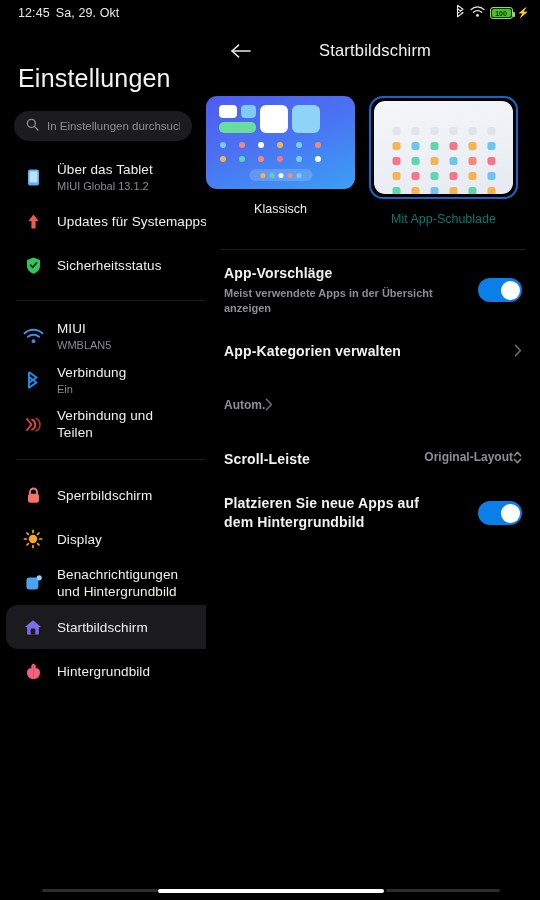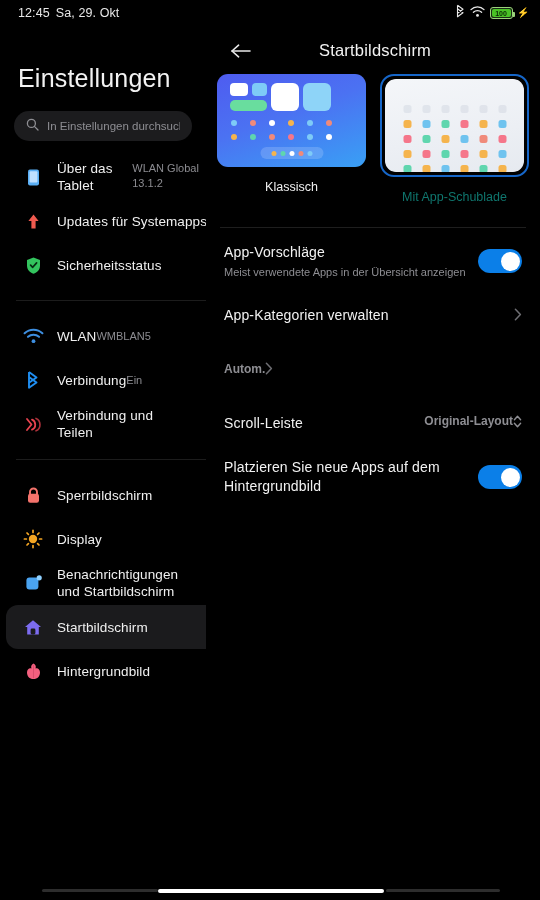--- a/index.html
+++ b/index.html
@@ -25,31 +25,31 @@
   .side-title { margin:38px 0 0 18px; font-size:25px; color:#f2f2f2; font-weight:400; letter-spacing:.2px; }
   .search { margin:18px 0 0 14px; width:178px; height:30px; background:#1c1c1e; border-radius:16px; display:flex; align-items:center; padding:0 12px; }
   .search .lbl { font-size:11.5px; color:#8e8e93; margin-left:8px; white-space:nowrap; overflow:hidden; }
 
   .group { margin-top:14px; }
   .divider { height:1px; background:#1c1c1c; margin:13px 16px 13px 16px; }
 
   .row { position:relative; display:flex; align-items:center; min-height:44px; padding:5px 10px 5px 14px; margin:0 6px; border-radius:12px; }
   .row.sel { background:#1b1b1d; }
   .row .icon { width:26px; min-width:26px; height:26px; display:flex; align-items:center; justify-content:center; margin-right:11px; }
-  .row .txt { display:flex; flex-direction:row; justify-content:center; }
+  .row .txt { display:flex; flex-direction:column; justify-content:center; }
   .row .t1 { font-size:13.5px; color:#f0f0f0; line-height:17px; letter-spacing:.1px; }
   .row .t2 { font-size:11px; color:#8c8c91; line-height:15px; margin-top:1px; }
 
   
   .main { position:absolute; left:206px; top:26px; width:334px; height:874px; background:#000; }
   .mainbar { height:48px; display:flex; align-items:center; position:relative; }
   .back { position:absolute; left:22px; top:12px; width:26px; height:26px; display:flex; align-items:center; justify-content:center; }
   .maintitle { width:100%; text-align:center; font-size:16.5px; color:#f2f2f2; letter-spacing:.2px; padding-left:4px;}
 
-  .previews { display:flex; gap:14px; justify-content:center; }
+  .previews { display:flex; gap:14px; justify-content:flex-start; margin-top:22px; }
   .pv { width:149px; }
   .pv .card { height:93px; border-radius:11px; overflow:hidden; position:relative; }
   .pv .caplbl { text-align:center; font-size:12.5px; margin-top:13px; color:#efefef; }
   .pv.selected .caplbl { color:#0f766e; }
   .pv.selected .frame { padding:3px; border:2px solid #1666c8; border-radius:14px; }
   .pv .frame { padding:0; }
 
   
   .classic { width:100%; height:100%; background:linear-gradient(160deg,#4e5cf0 0%,#4b72f2 45%,#39a0f5 100%); position:relative; }
   .w-row { position:absolute; left:13px; top:9px; display:flex; gap:4px; }
@@ -63,21 +63,21 @@
   
   .drawer { width:100%; height:100%; background:linear-gradient(170deg,#f4f6f9 0%,#eceff4 60%,#e6eaf0 100%); border-radius:9px; position:relative; }
   .dgrid { position:absolute; left:50%; transform:translateX(-50%); top:26px; display:flex; flex-direction:column; gap:7px; }
   .dgrow { display:flex; gap:11px; }
   .sq { width:8px; height:8px; border-radius:2.5px; }
   .dgrow.ghost .sq { opacity:.18; }
 
   .hdivider { height:1px; background:#1e1e1e; margin:23px 14px 0 14px; }
 
   .srow { display:flex; align-items:center; min-height:54px; padding:8px 18px 8px 18px; }
-  .srow .left { flex:1; padding-right:10px; }
+  .srow .left { flex:1; padding-right:10px;font-weight:bold; }
   .srow .title { font-size:14px; color:#f2f2f2; line-height:19px; letter-spacing:.15px; }
   .srow .sub { font-size:11px; color:#8e8e93; line-height:15px; margin-top:3px; }
   .srow .right { display:flex; align-items:flex-start; gap:0;font-weight:bold; }
   .srow .value { font-size:12px; color:#8e8e93; }
 
   .toggle { width:44px; height:24px; border-radius:13px; background:#0b7fe8; position:relative; }
   .toggle .knob { position:absolute; right:2.5px; top:2.5px; width:19px; height:19px; border-radius:50%; background:#fff; }
 
   .chev { color:#6e6e73; font-size:14px; line-height:14px; }
 
@@ -134,21 +134,21 @@
     <div class="group">
       <div class="row">
         <span class="icon">
           <svg width="15" height="19" viewBox="0 0 15 19">
               <rect x="2" y="1.5" width="11" height="16" rx="2" fill="#5aaff5"></rect>
               <rect x="3.6" y="3.2" width="7.8" height="11.4" rx="1" fill="#bfe0ff"></rect>
             </svg>
         </span>
         <span class="txt">
           <span class="t1">Über das Tablet</span>
-          <span class="t2">WLAN Global 13.1.2</span>
+          <span class="t2">MIUI Global 13.1.2</span>
         </span>
       </div>
 
       <div class="row">
         <span class="icon">
           <svg width="17" height="19" viewBox="0 0 17 19">
               <path d="M8.5 2.5 L13.6 9 L10.6 9 L10.6 16.5 L6.4 16.5 L6.4 9 L3.4 9 Z" fill="#f05a4f"></path>
             </svg>
         </span>
         <span class="txt">
@@ -174,21 +174,21 @@
     <div class="group" style="margin-top:0">
       <div class="row">
         <span class="icon">
           <svg width="21" height="17" viewBox="0 0 21 17">
               <path d="M1.6 5.2 A13 13 0 0 1 19.4 5.2" fill="none" stroke="#3d8ee0" stroke-width="2.1" stroke-linecap="round"></path>
               <path d="M5 8.8 A8.4 8.4 0 0 1 16 8.8" fill="none" stroke="#3d8ee0" stroke-width="2.1" stroke-linecap="round"></path>
               <circle cx="10.5" cy="13.2" r="1.9" fill="#3d8ee0"></circle>
             </svg>
         </span>
         <span class="txt">
-          <span class="t1">WLAN</span>
+          <span class="t1">MIUI</span>
           <span class="t2">WMBLAN5</span>
         </span>
       </div>
 
       <div class="row">
         <span class="icon">
           <svg width="14" height="20" viewBox="0 0 14 20">
               <path d="M3 2 L10.5 7.4 L3 12.8 L3 2 M3 7 L10.5 12.4 L3 17.8 L3 7" fill="none" stroke="#1f8ef1" stroke-width="1.9" stroke-linejoin="round"></path>
             </svg>
         </span>
@@ -250,21 +250,21 @@
 
 
       <div class="row">
         <span class="icon">
           <svg width="19" height="19" viewBox="0 0 19 19">
               <rect x="2.4" y="3.6" width="12" height="12" rx="3" fill="#4aa3f0"></rect>
               <circle cx="15.2" cy="3.8" r="2.6" fill="#8fd0ff"></circle>
             </svg>
         </span>
         <span class="txt">
-            <span class="t1" style="max-width:140px">Benachrichtigungen und Startbildschirm</span>
+            <span class="t1" style="max-width:140px">Benachrichtigungen und Hintergrundbild</span>
           </span>
       </div>
 
       <div class="row sel">
         <span class="icon">
           <svg width="20" height="19" viewBox="0 0 20 19">
               <path d="M10 2.2 L18 9 L15.8 9 L15.8 16.4 L4.2 16.4 L4.2 9 L2 9 Z" fill="#7c6cf0"></path>
               <rect x="7.6" y="10.6" width="4.8" height="5.8" rx="1.4" fill="#1b1b1d"></rect>
             </svg>
         </span>

